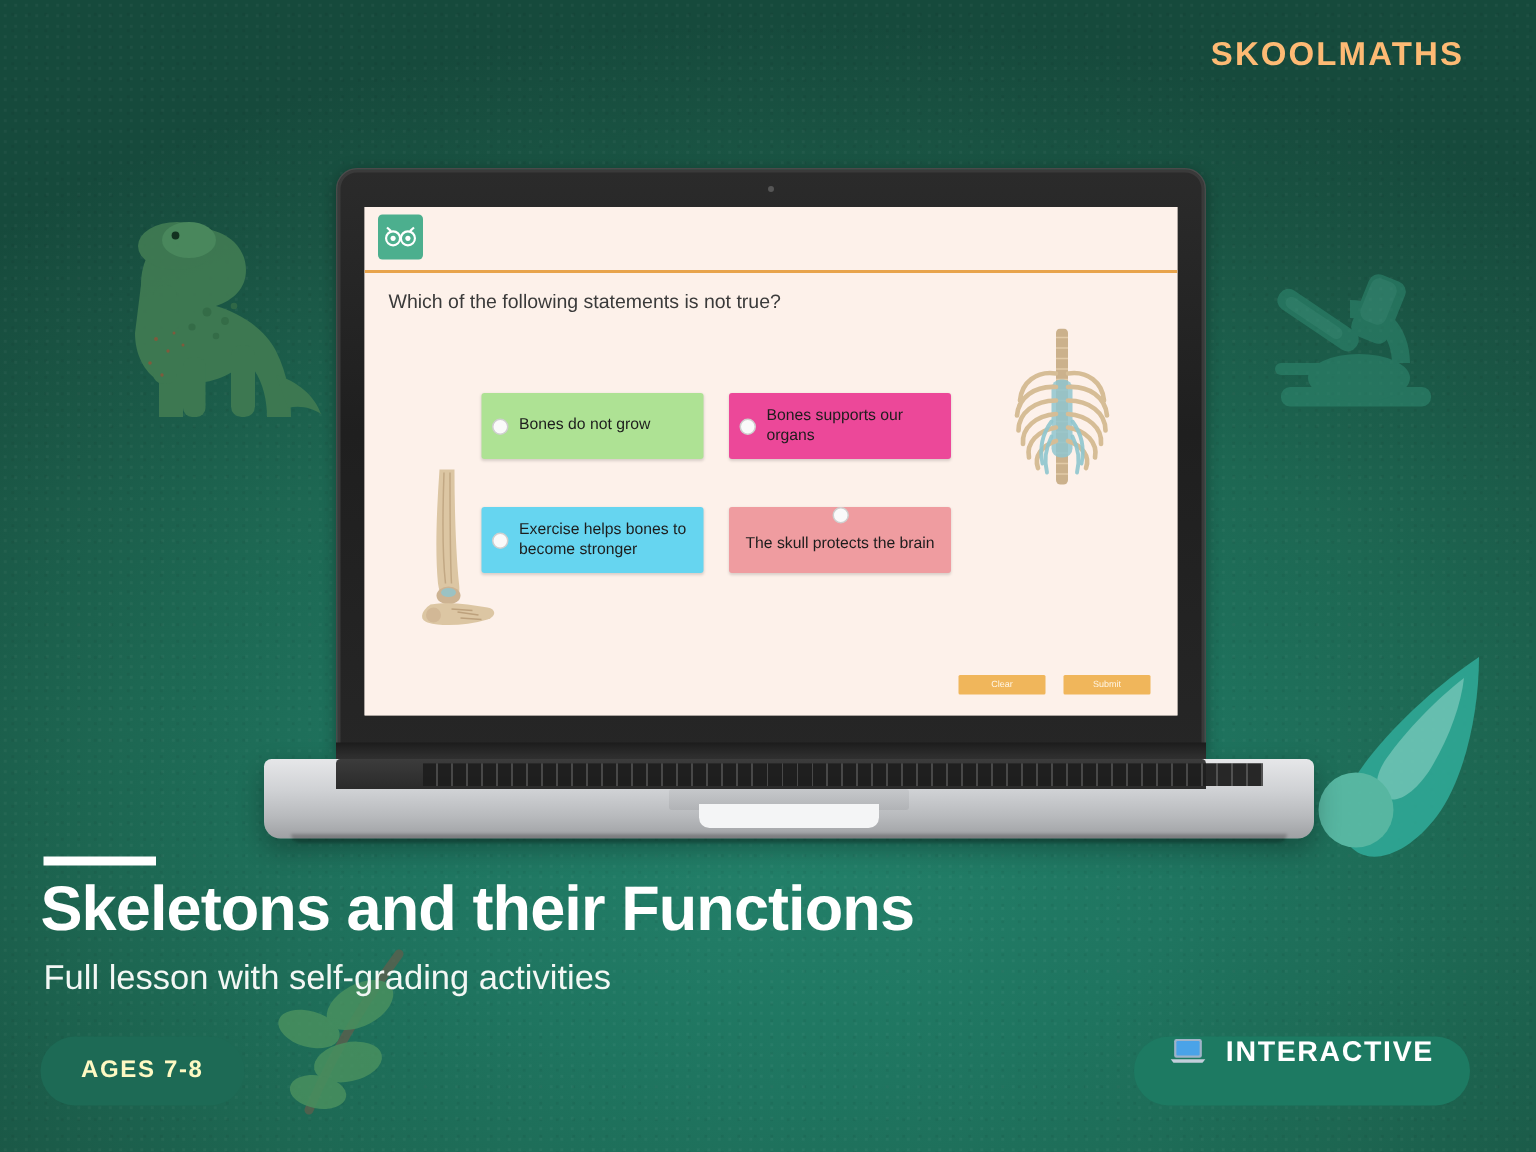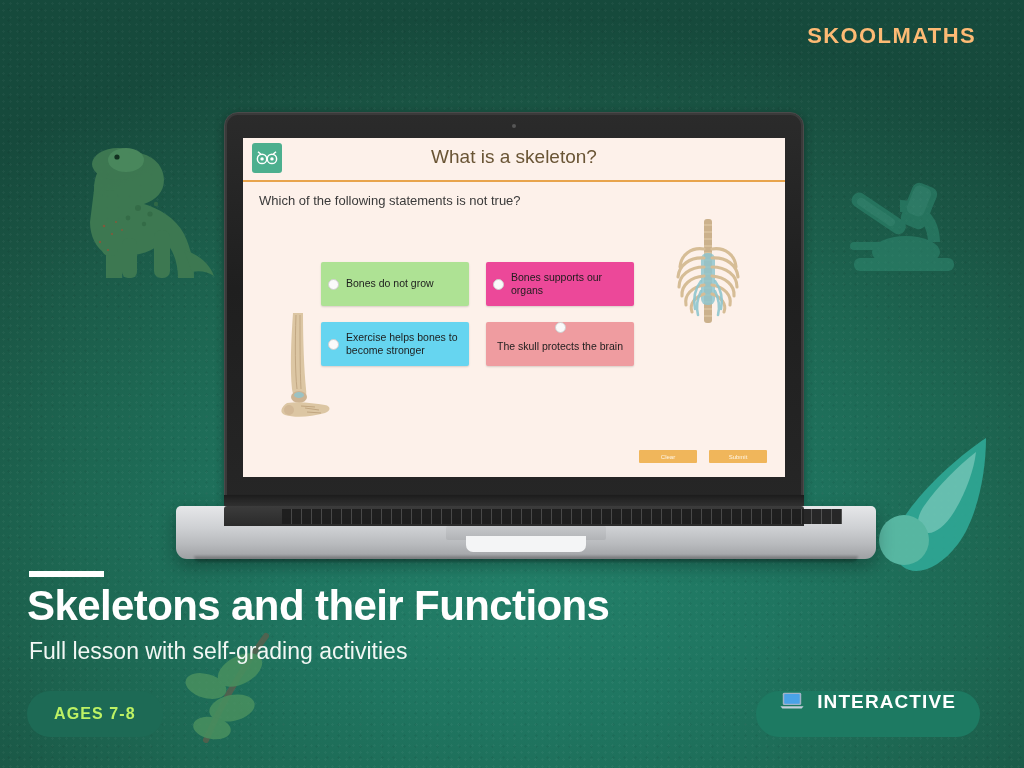--- a/index.html
+++ b/index.html
@@ -115,21 +115,21 @@
   #slide-title {
     position:absolute; left:0; right:0; top:8px; text-align:center;
     color:#6a5535; font-size:19px; font-weight:normal;
   }
   #slide-question {
     position:absolute; left:16px; top:55px;
     color:#3a3a3a; font-size:13px; font-weight:normal;
   }
 
   #options { position:absolute; left:78px; top:124px; width:314px; }
-  .opt-row { display:flex; gap:17px; margin-bottom:16px; }
+  .opt-row { display:flex; gap:17px; margin-bottom:32px; }
   .option {
     width:148px; height:44px;
     display:flex; align-items:center; gap:7px;
     padding:0 7px;
     border-radius:2px;
     box-shadow:0 1px 2px rgba(0,0,0,0.15);
   }
   .option .radio {
     flex:0 0 auto;
     width:11px; height:11px; border-radius:50%;
@@ -172,21 +172,21 @@
     position:absolute; left:29px; top:638px;
     color:#f2f7f4; font-size:23px; font-weight:normal;
   }
 
   
   #badge-age {
     position:absolute; left:27px; top:691px;
     height:46px; padding:0 27px;
     background:#1d6a55; border-radius:23px;
     display:flex; align-items:center; justify-content:center;
-    color:#bef264; font-size:16px; font-weight:bold; letter-spacing:1.1px;
+    color:#fef9c3; font-size:16px; font-weight:bold; letter-spacing:1.1px;
   }
   #badge-interactive {
     position:absolute; right:44px; top:691px;
     height:46px; padding:0 24px;
     background:#1d7a62; border-radius:23px;
     display:flex; align-items:flex-start; gap:13px;
     color:#ffffff; font-size:19px; font-weight:bold; letter-spacing:1.1px;
   }
   #badge-interactive .laptop-glyph { display:flex; }
 </style>
@@ -285,21 +285,20 @@
               <g fill="none" stroke="#ffffff" stroke-width="1.6">
                 <circle cx="7.5" cy="11" r="5.2"></circle>
                 <circle cx="18.5" cy="11" r="5.2"></circle>
                 <path d="M3 3 L6 5.6"></path>
                 <path d="M23 3 L20 5.6"></path>
               </g>
               <circle cx="7.5" cy="11" r="1.9" fill="#ffffff"></circle>
               <circle cx="18.5" cy="11" r="1.9" fill="#ffffff"></circle>
             </svg>
           </div>
-          <div id="slide-title">What is a skeleton?</div>
         </div>
 
         <div id="slide-question">Which of the following statements is not true?</div>
 
         <div id="rib">
           <svg viewBox="0 0 74 108" width="74" height="108">
             <rect x="33" y="0" width="8" height="104" rx="3" fill="#cbb18c"></rect>
             <g stroke="#e2cba8" stroke-width="1.1" fill="none">
               <line x1="33" y1="6" x2="41" y2="6"></line>
                 <line x1="33" y1="13" x2="41" y2="13"></line>

